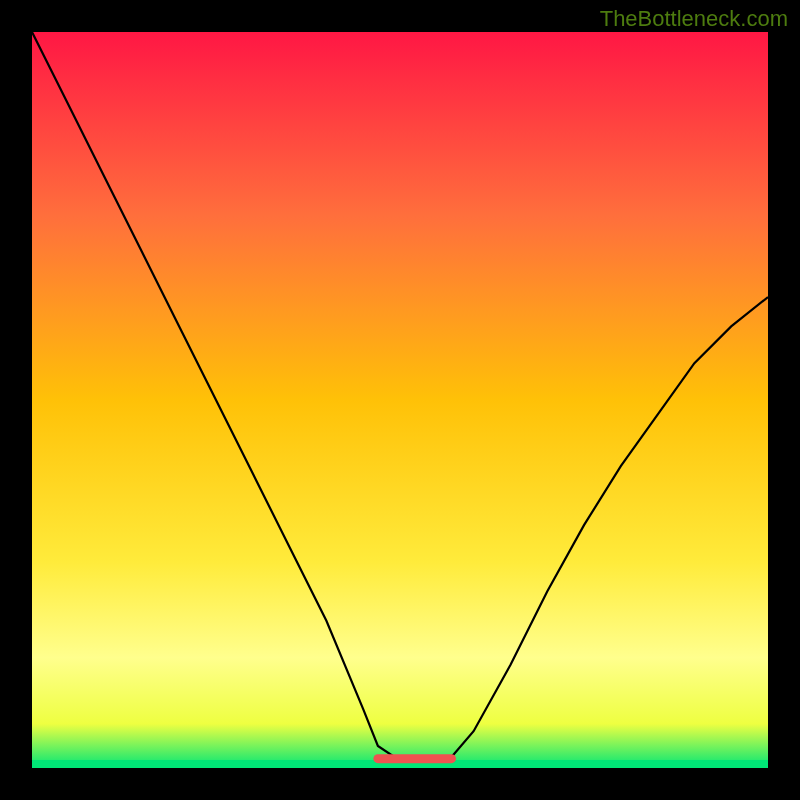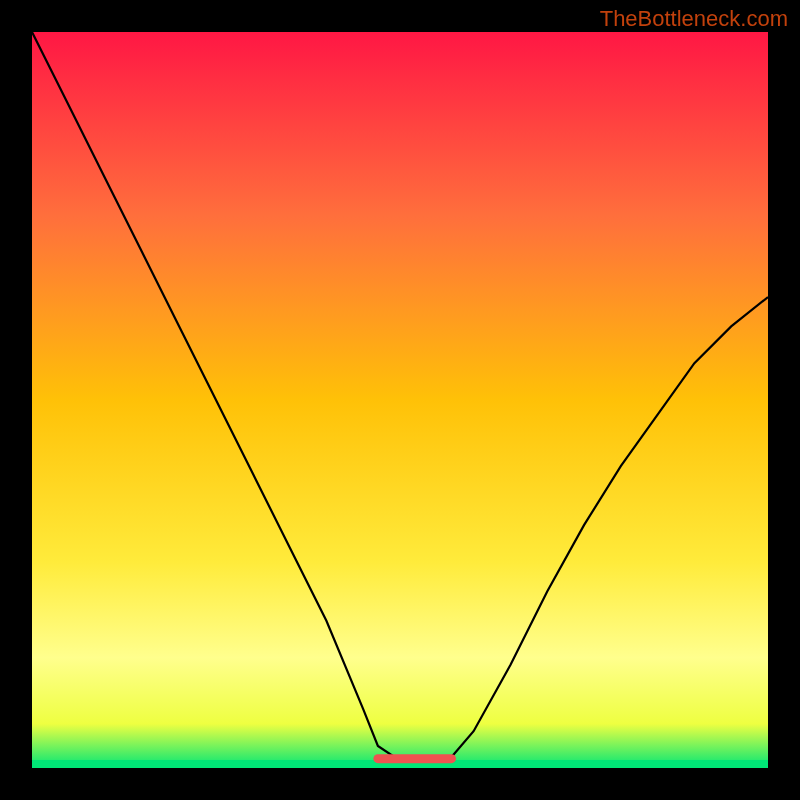--- a/index.html
+++ b/index.html
@@ -8,21 +8,21 @@
     width: 800px;
     height: 800px;
     background: #000;
     position: relative;
     font-family: Arial, sans-serif;
   }
   .watermark {
     position: absolute;
     top: 6px;
     right: 12px;
-    color: #c2410c;
+    color: #4d7c0f;
     font-size: 22px;
     font-weight: 400;
     z-index: 10;
   }
   .chart-area {
     position: absolute;
     left: 32px;
     top: 32px;
     width: 736px;
     height: 736px;

